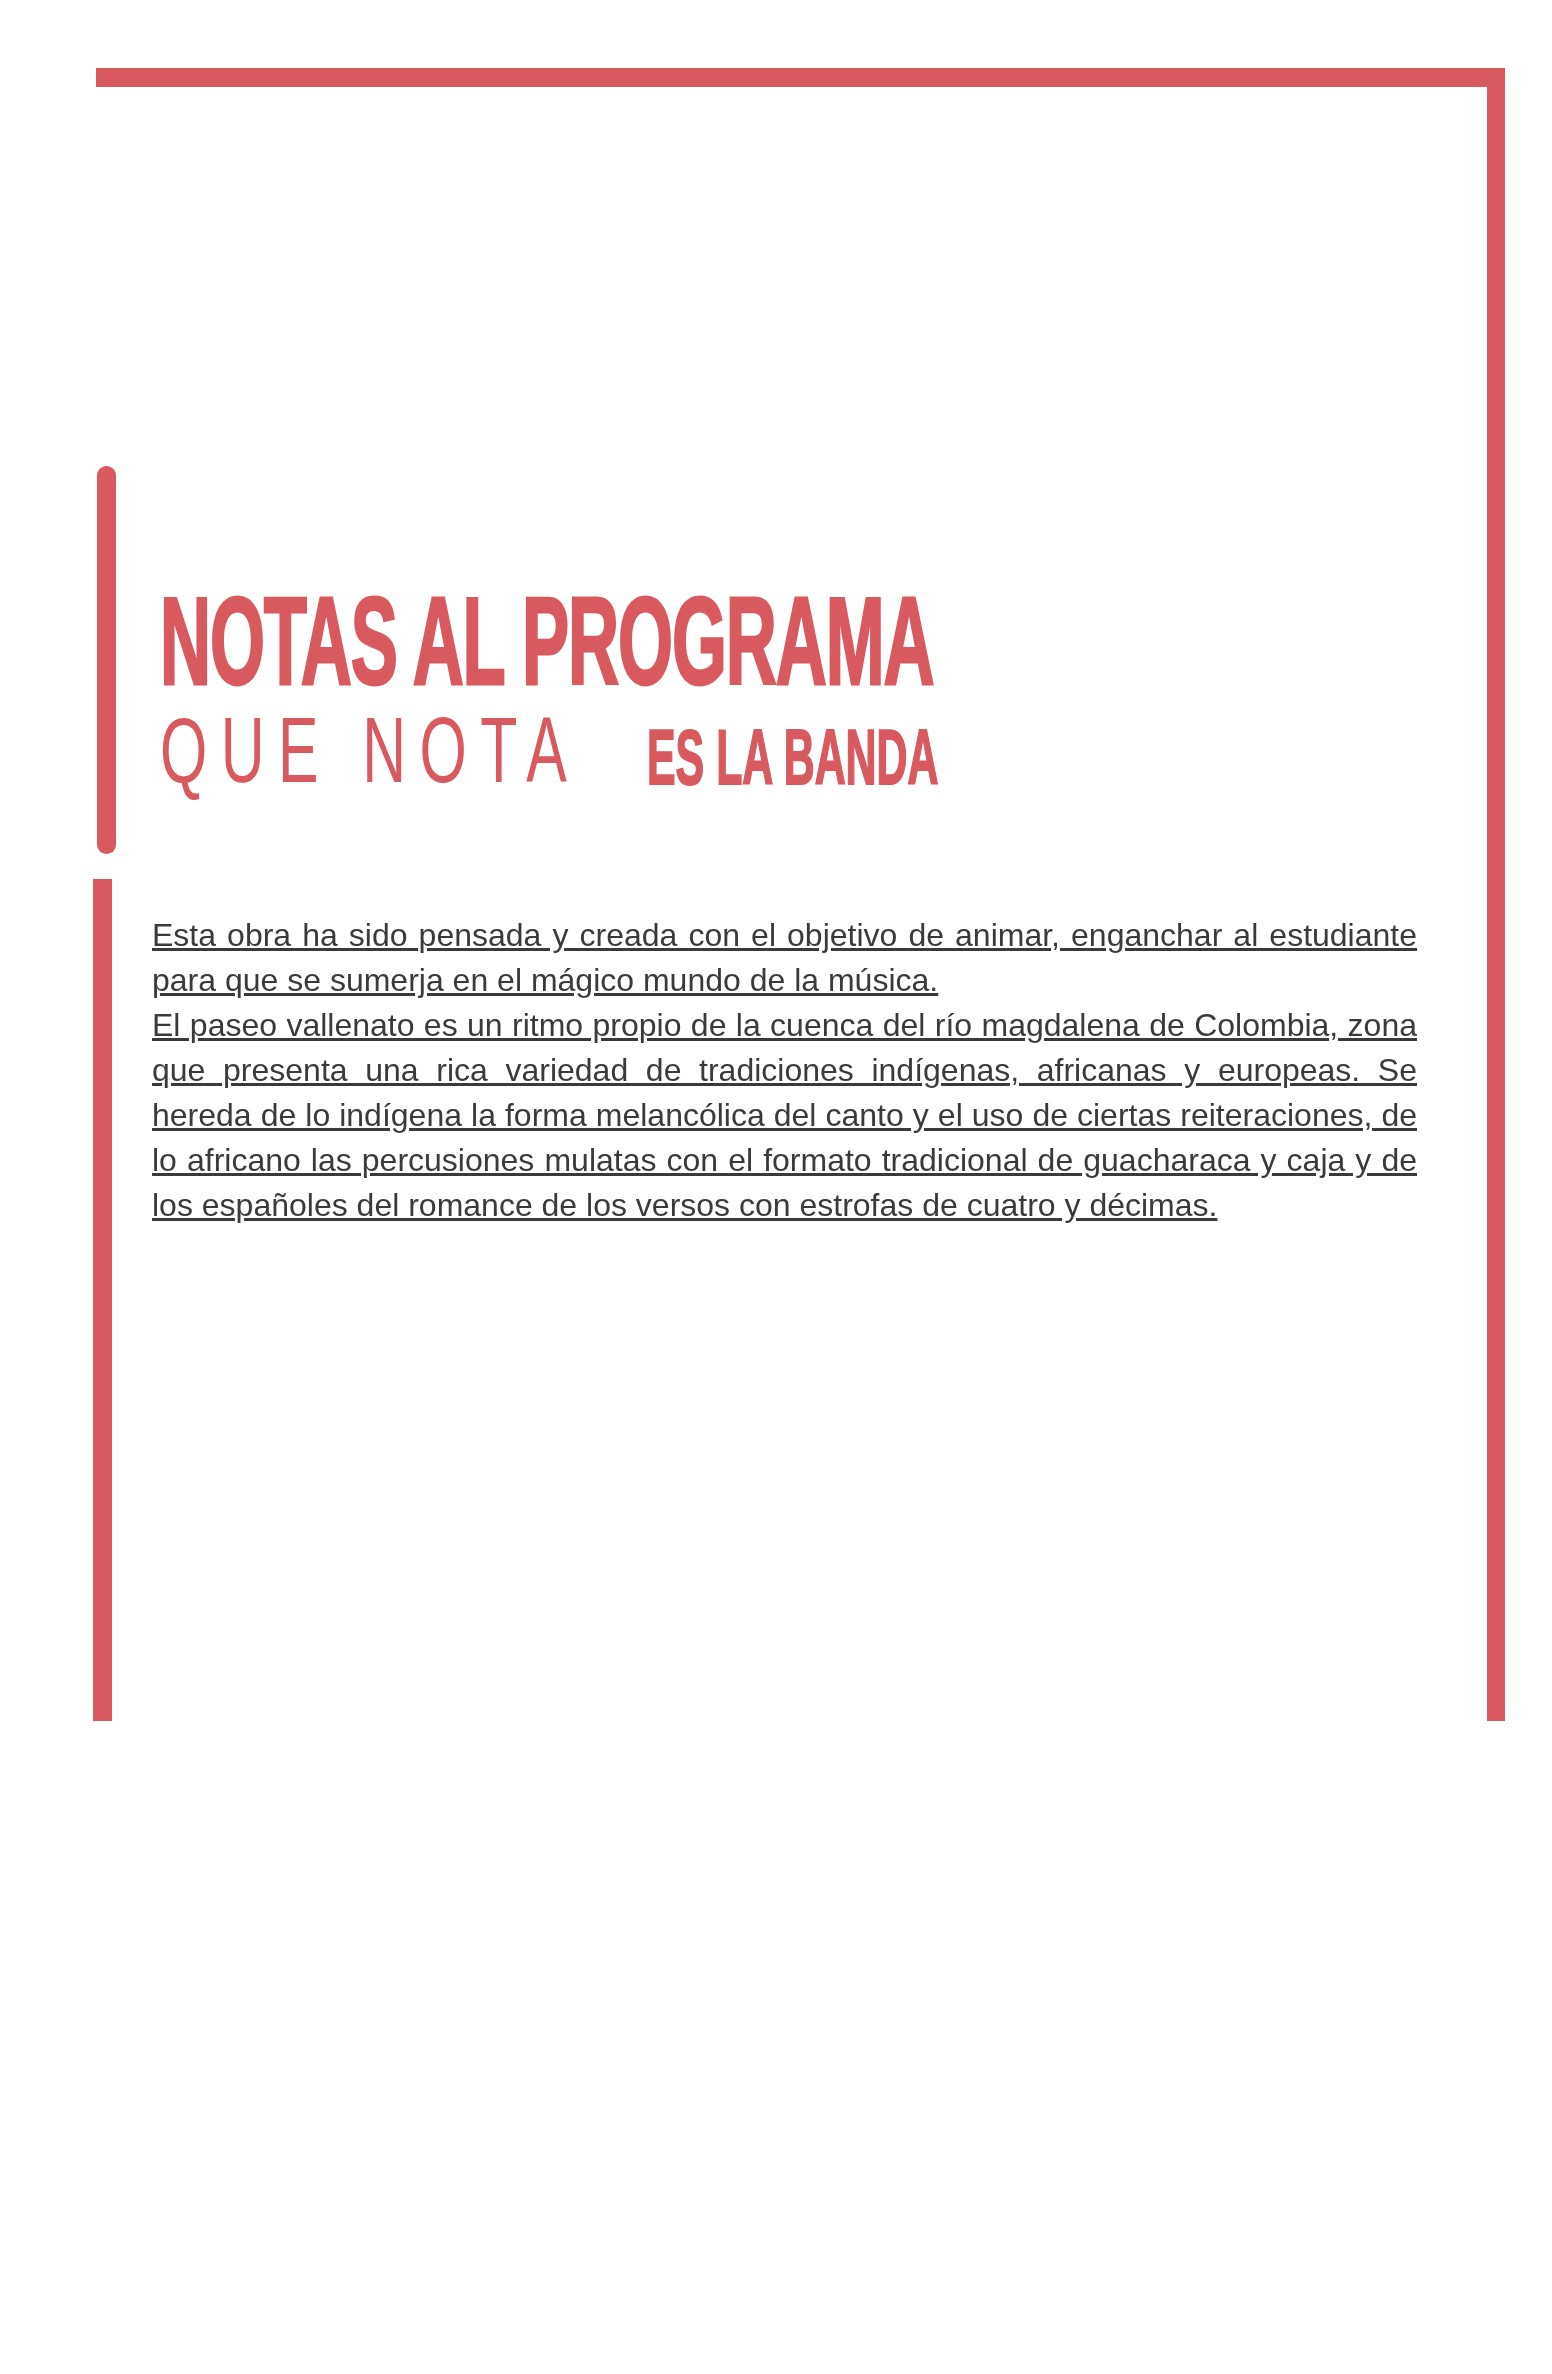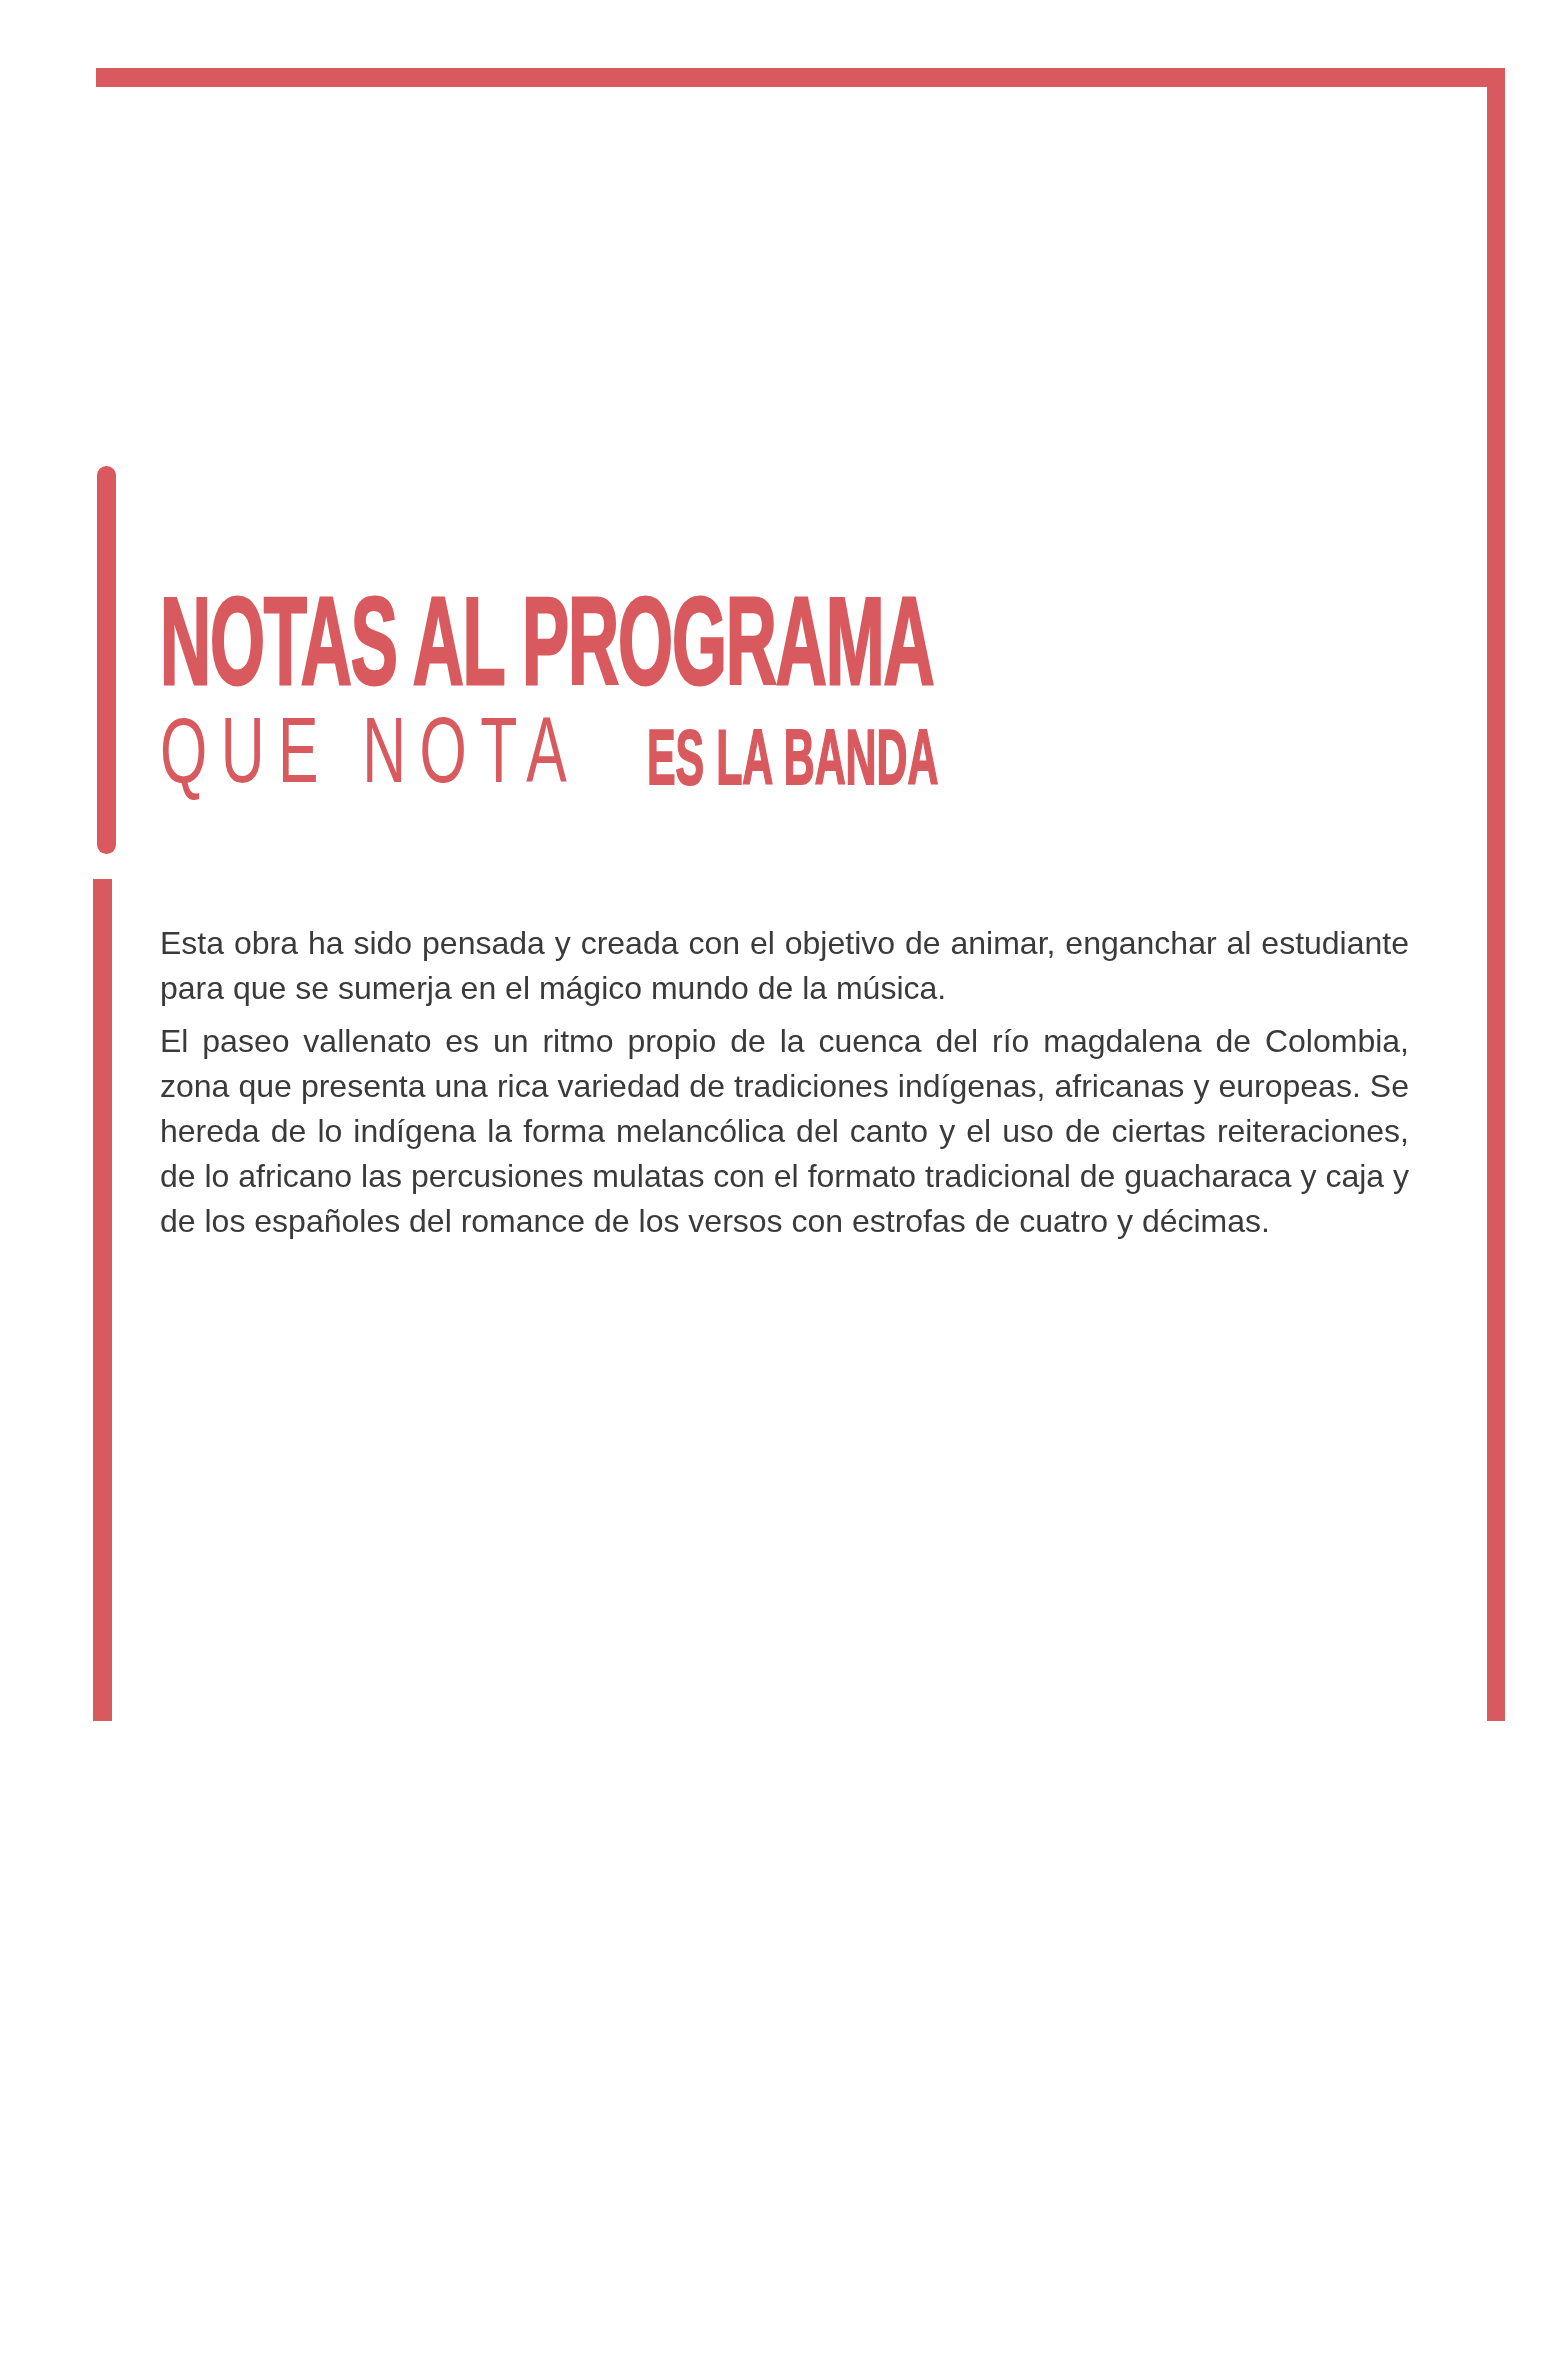--- a/index.html
+++ b/index.html
@@ -73,21 +73,21 @@
   
   .body-text {
     position: absolute;
     left: 152px; top: 913px;
     width: 1265px;
     font-size: 32px;
     line-height: 45px;
     color: var(--text-color, #3a3a3a);
     text-align: justify;
   }
-  .body-text p { margin: 8px; }
+  .body-text p { margin: 0; text-decoration: underline; }
 </style>
 </head>
 <body>
 
 <div class="page">
 
   <div class="frame frame-top"></div>
   <div class="frame frame-right"></div>
   <div class="frame frame-bottom"></div>
   <div class="frame frame-left"></div>

